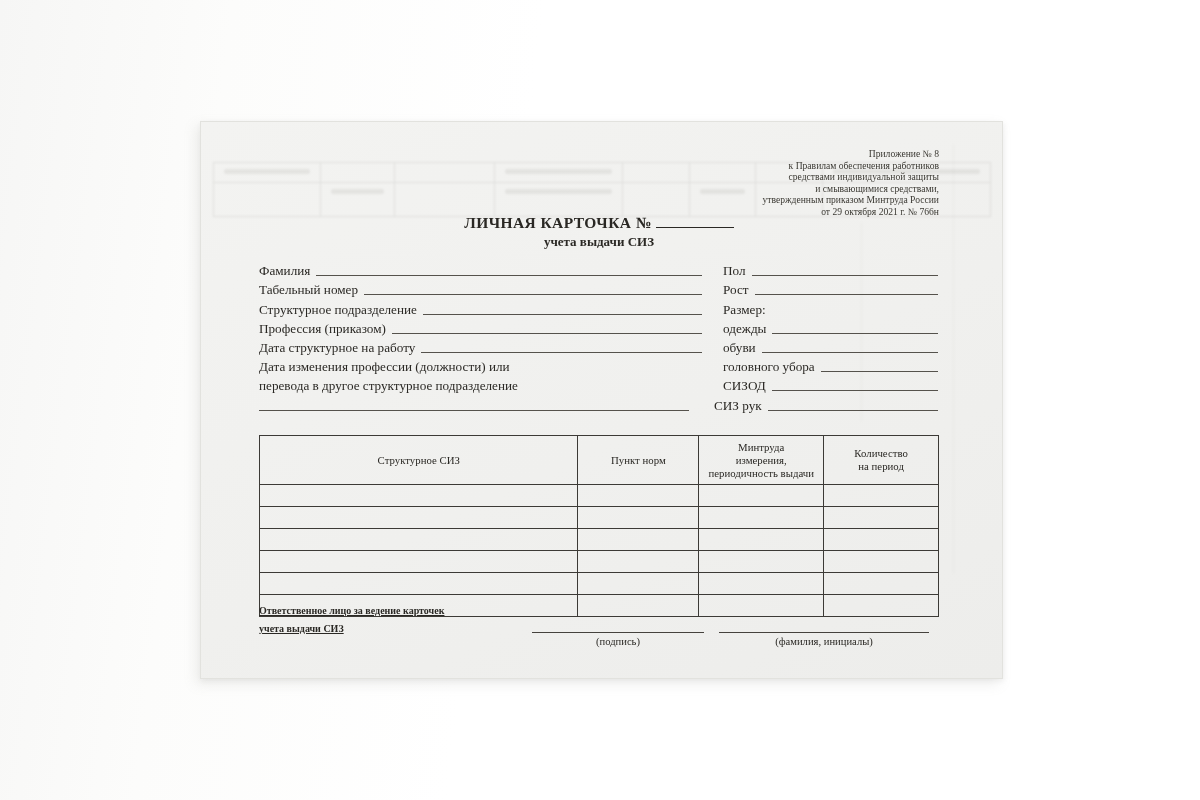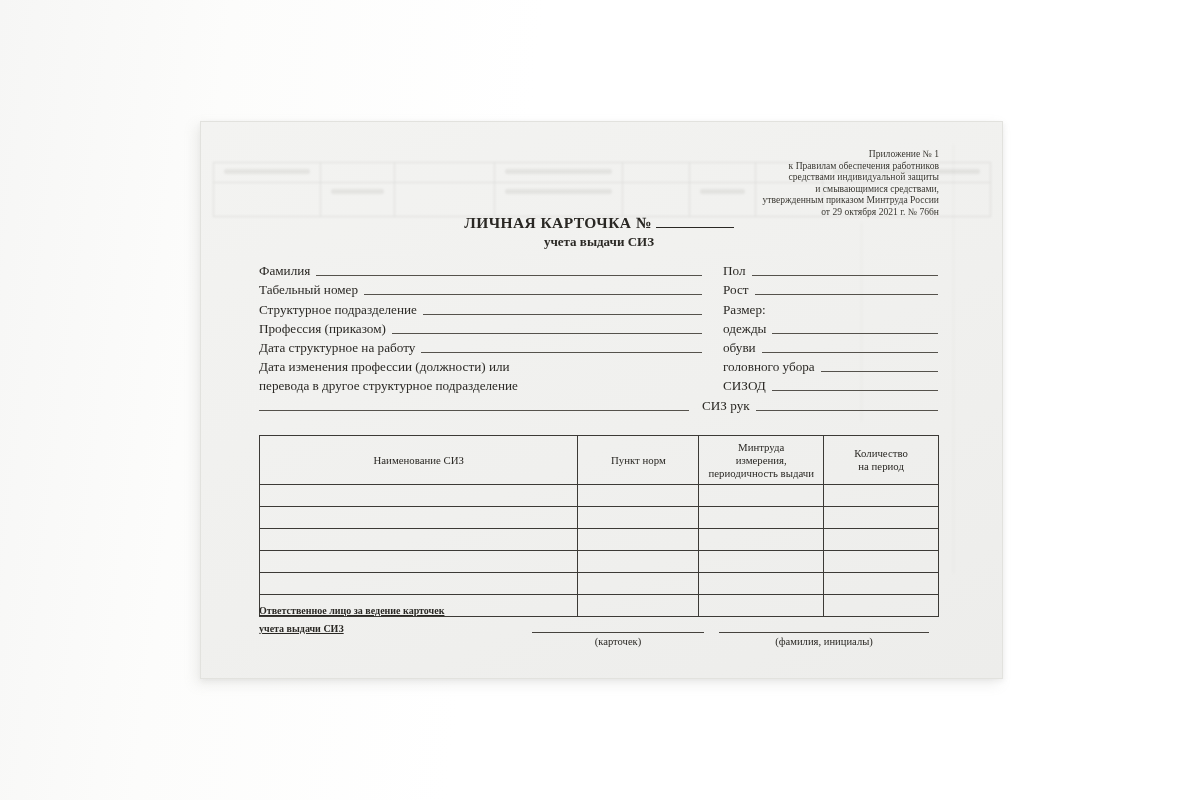--- a/index.html
+++ b/index.html
@@ -42,21 +42,21 @@
   .title-blank{display:inline-block;width:78px;border-bottom:1.4px solid #2a2824;height:12px;margin-left:4px;}
   .subtitle{font-size:13px;font-weight:bold;margin-top:2px;}
 
   .fields-left{position:absolute;left:58px;top:138px;width:444px;z-index:2;}
   .fields-right{position:absolute;left:522px;top:138px;width:216px;z-index:2;}
   .frow{display:flex;align-items:flex-end;height:19.2px;font-size:13.2px;white-space:nowrap;}
   .fline{flex:1;border-bottom:1px solid #55524c;margin:0 1px 3px 6px;min-width:18px;}
   .fline-fixed{flex:0 0 132px;border-bottom:1px solid #55524c;margin:0 6px 3px 6px;}
   .combo-row{position:absolute;left:58px;top:273px;width:680px;height:19px;display:flex;align-items:flex-end;font-size:13.2px;z-index:2;}
   .combo-row .lead{flex:0 0 430px;border-bottom:1px solid #55524c;margin-bottom:3px;}
-  .combo-row .lbl{margin-left:13px;}
+  .combo-row .lbl{margin-left:25px;}
 
   table.ppe{
     position:absolute;left:58px;top:313px;width:680px;z-index:2;
     border-collapse:collapse;table-layout:fixed;
   }
   table.ppe th,table.ppe td{border:1px solid #3c3a36;}
   table.ppe th{
     height:46px;font-weight:normal;font-size:10.8px;line-height:13px;
     text-align:center;vertical-align:middle;white-space:pre-line;padding:1px 4px;
   }
@@ -108,21 +108,21 @@
             <div class="smudge"></div>
           </div>
           <div class="ghost-cell" style="width: 8%;"></div>
           <div class="ghost-cell" style="width: 23%;"></div>
         </div>
       </div>
     <div class="ghost-vline" style="left:660px;top:100px;height:200px;"></div>
     <div class="ghost-vline" style="left:752px;top:22px;height:430px;"></div>
 
     <div class="annex" id="annex-block">
-        <div>Приложение № 1</div>
+        <div>Приложение № 8</div>
         <div>к Правилам обеспечения работников</div>
         <div>средствами индивидуальной защиты</div>
         <div>и смывающимися средствами,</div>
         <div>утвержденным приказом Минтруда России</div>
         <div>от 29 октября 2021 г. № 766н</div>
       </div>
 
     <div class="title-wrap">
       <div class="title-line"><span>ЛИЧНАЯ КАРТОЧКА №</span><span class="title-blank"></span></div>
       <div class="subtitle">учета выдачи СИЗ</div>
@@ -195,21 +195,21 @@
 
     <table class="ppe" id="ppe-table">
         <colgroup>
           <col style="width: 46.9%;">
           <col style="width: 17.8%;">
           <col style="width: 18.4%;">
           <col style="width: 16.9%;">
         </colgroup>
         <thead>
           <tr>
-            <th>Наименование СИЗ</th>
+            <th>Структурное СИЗ</th>
             <th>Пункт норм</th>
             <th>Минтруда
 измерения,
 периодичность выдачи</th>
             <th>Количество
 на период</th>
           </tr>
         </thead>
         <tbody>
           <tr>
@@ -249,18 +249,18 @@
             <td>&nbsp;</td>
           </tr>
         </tbody>
       </table>
 
     <div class="footer-bold">
       <div>Ответственное лицо за ведение карточек</div>
       <div>учета выдачи СИЗ</div>
     </div>
     <div class="sig-line" id="sig1-line"></div>
-    <div class="sig-cap" id="sig1-cap">(карточек)</div>
+    <div class="sig-cap" id="sig1-cap">(подпись)</div>
     <div class="sig-line" id="sig2-line"></div>
     <div class="sig-cap" id="sig2-cap">(фамилия, инициалы)</div>
 
   </div>
 </div>
 
 </body></html>

